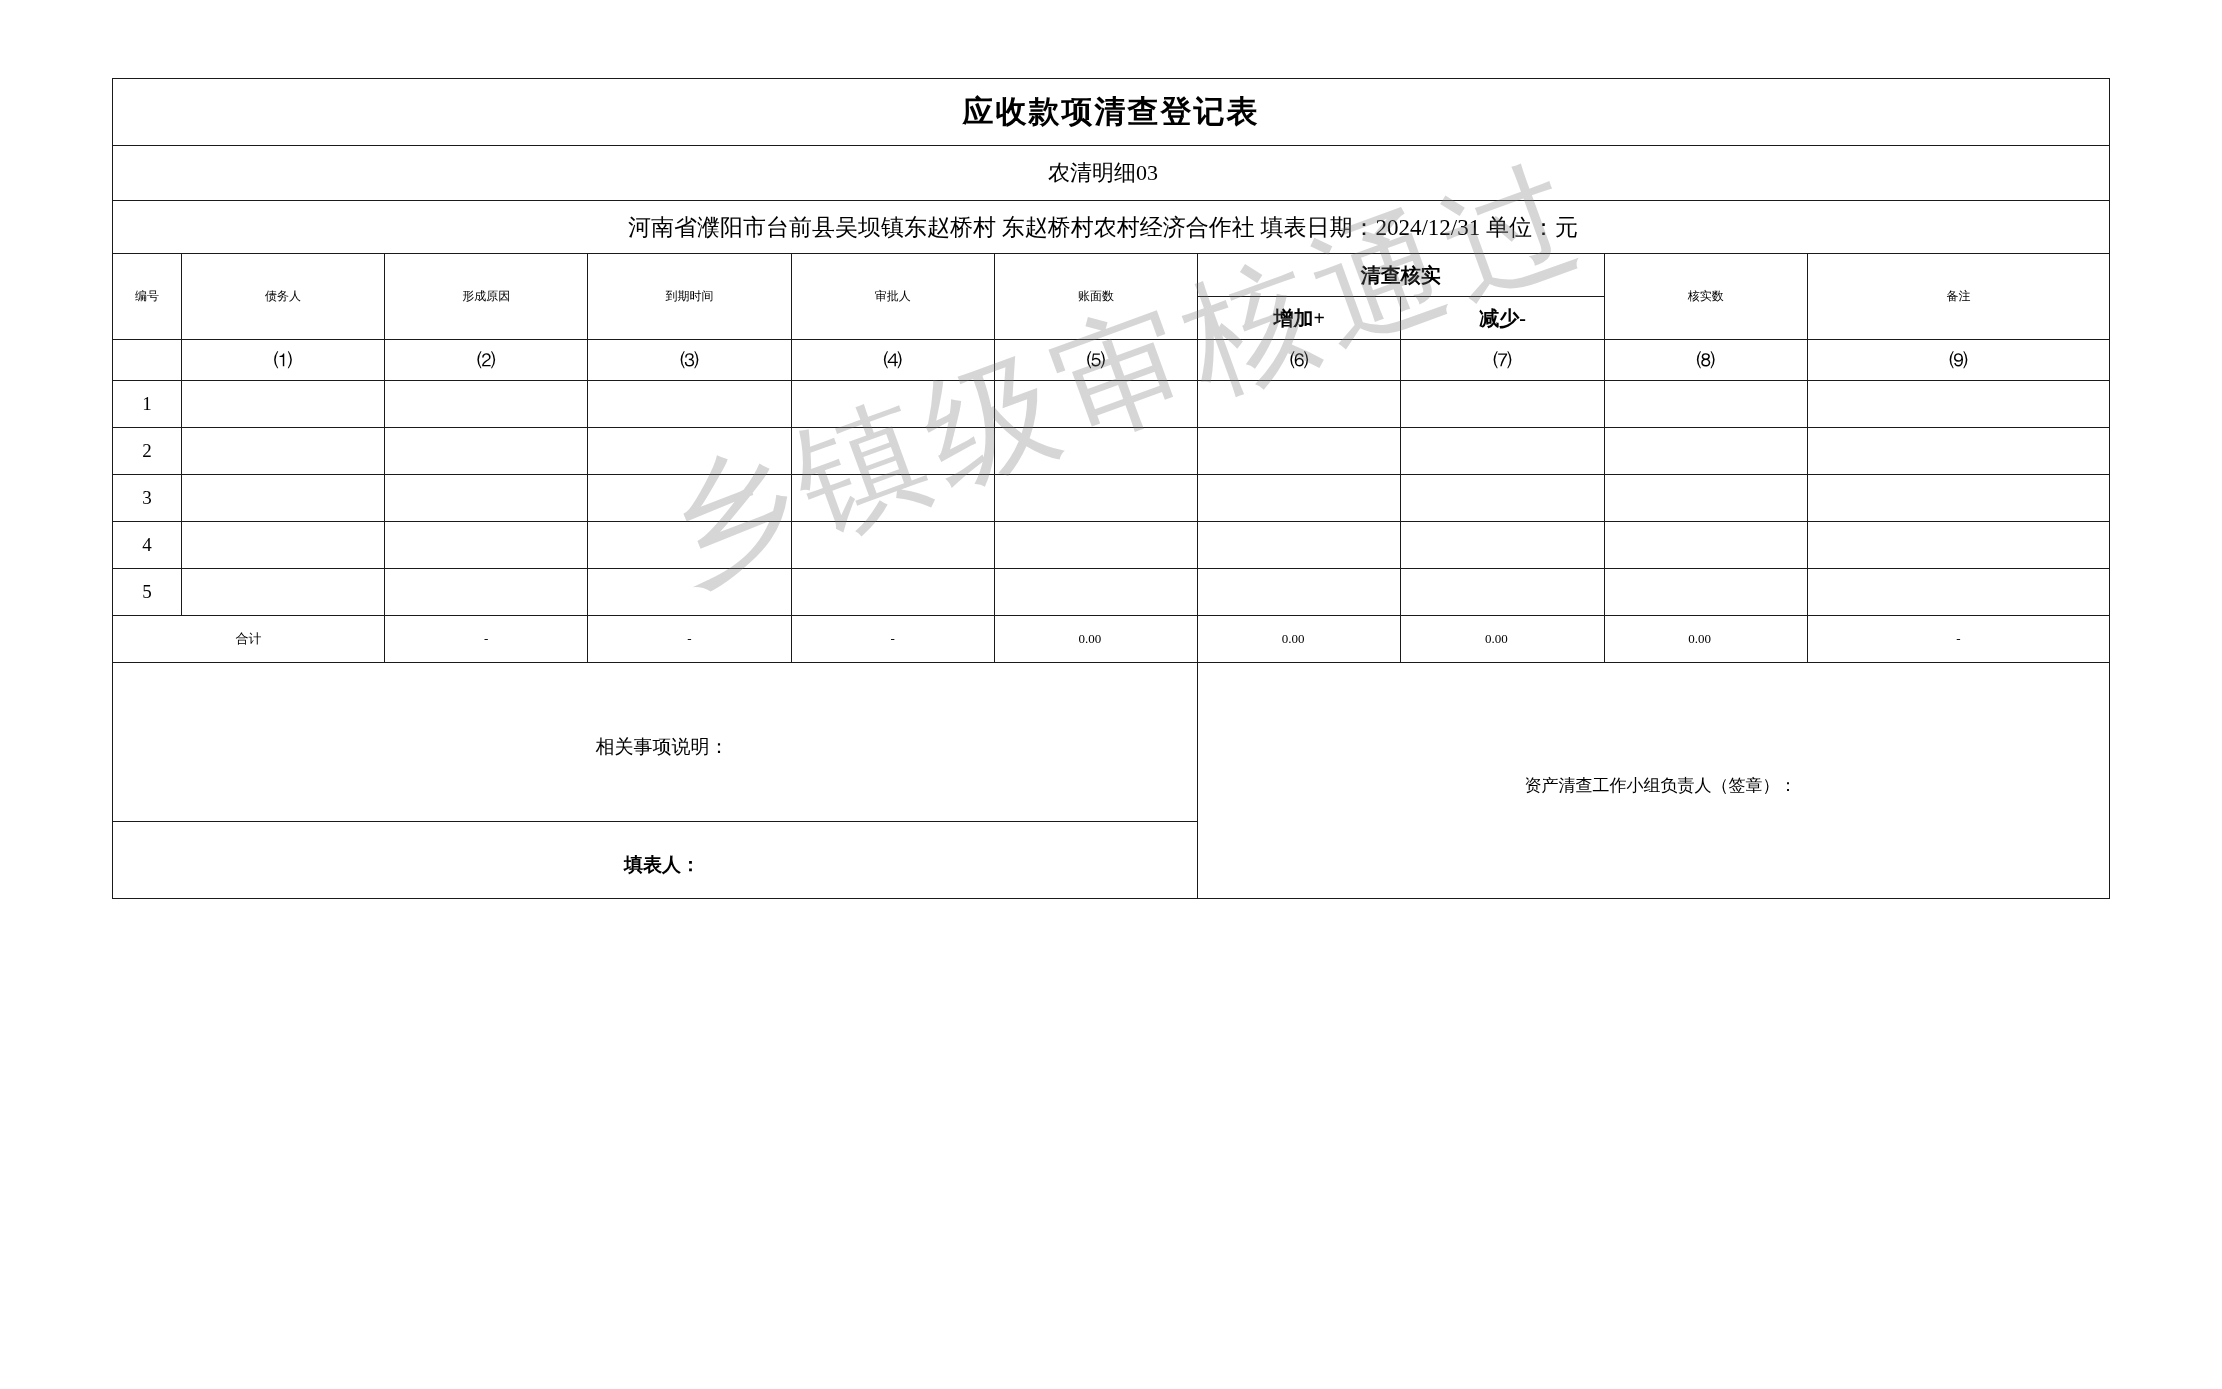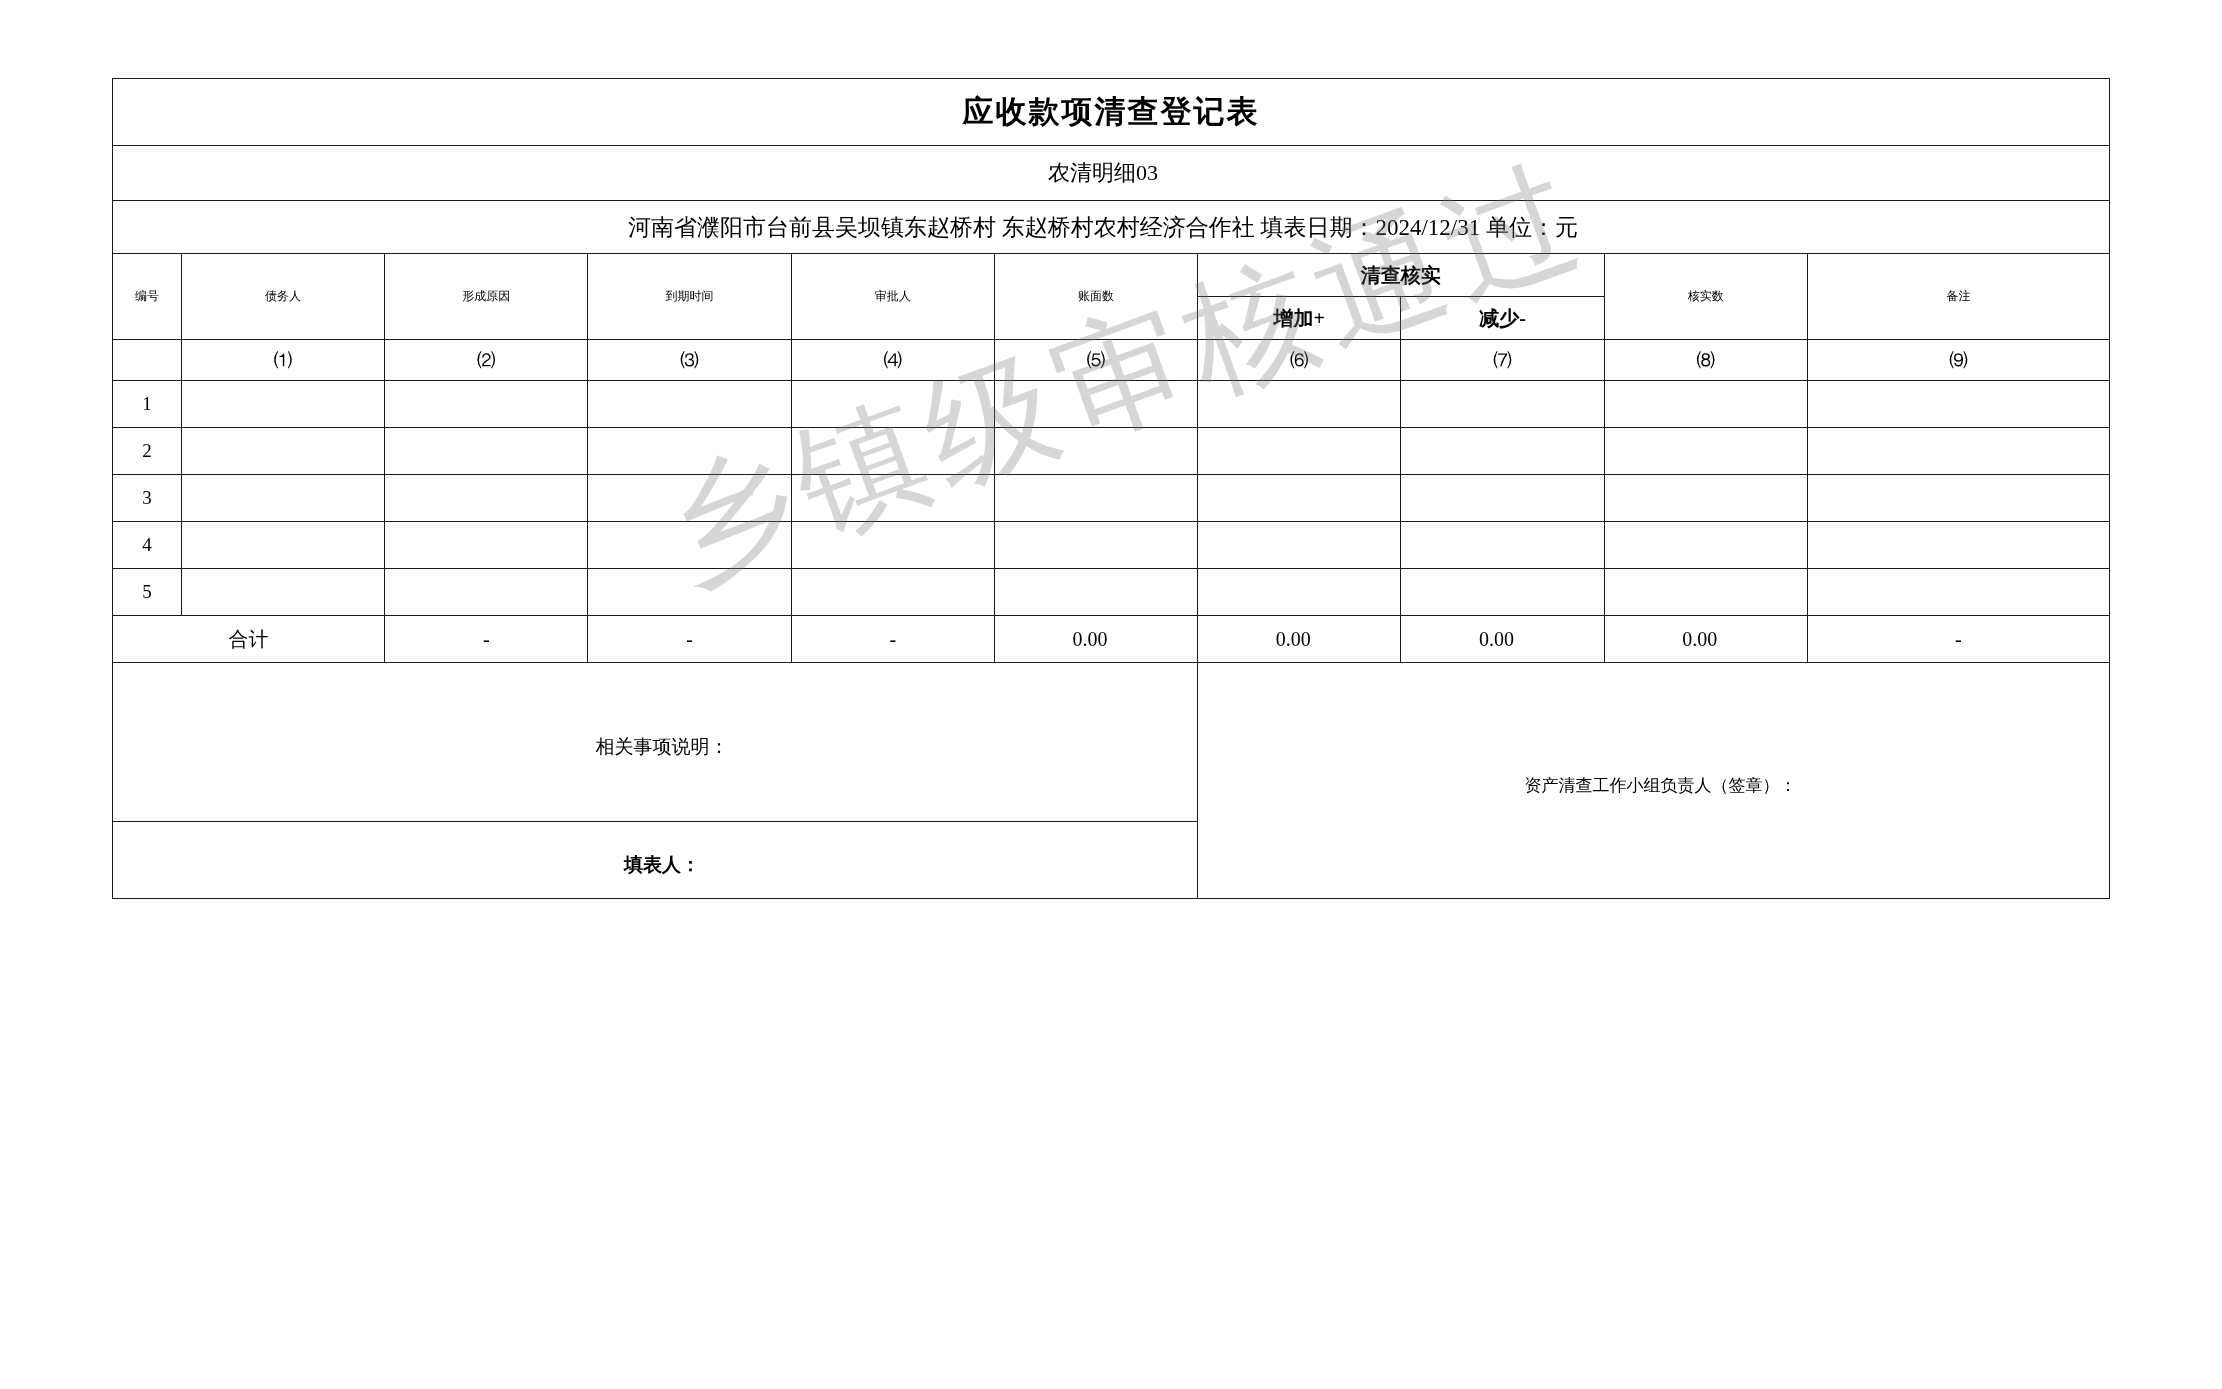--- a/index.html
+++ b/index.html
@@ -78,21 +78,21 @@
     height: 40px !important;
     font-size: 18px;
   }
 
   .datarow td {
     height: 46px !important;
   }
 
   .totalrow td {
     height: 46px !important;
-    font-size: 20px;
+    font-size: 13px;
   }
 
   .num-right {
     text-align: right;
     padding-right: 12px !important;
     font-size: 19px;
   }
 
   .note-cell {
     text-align: left;

